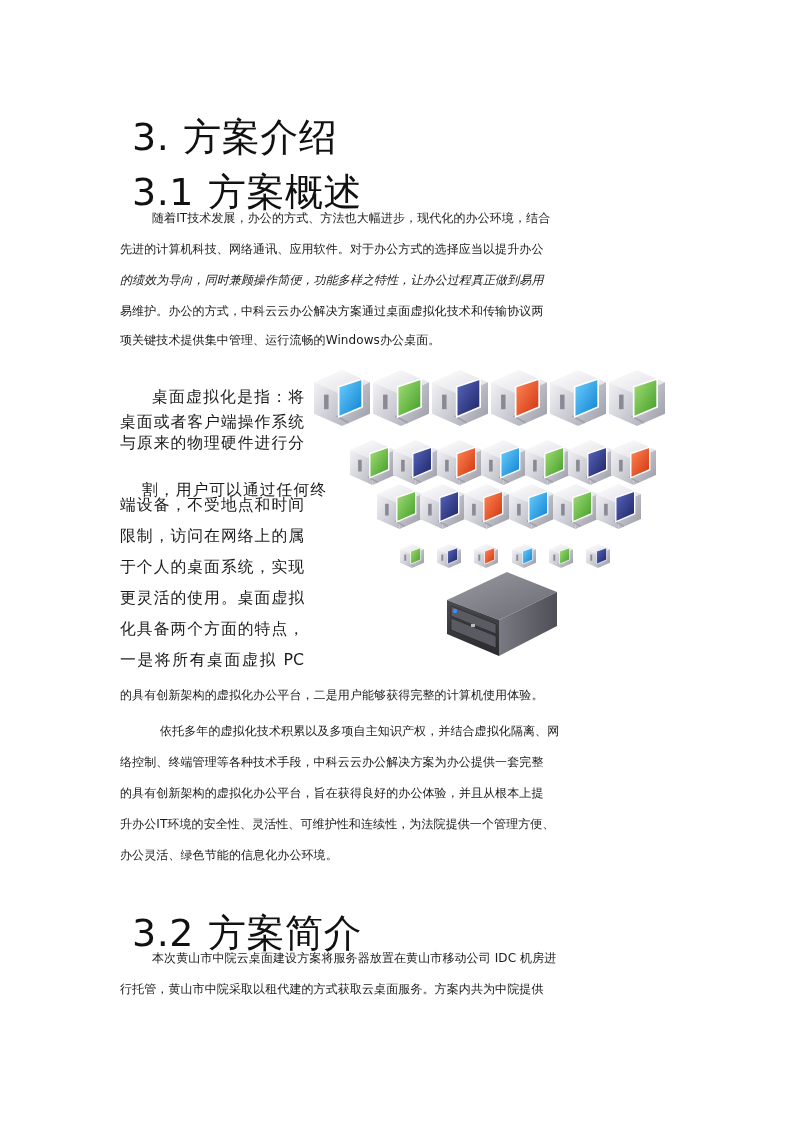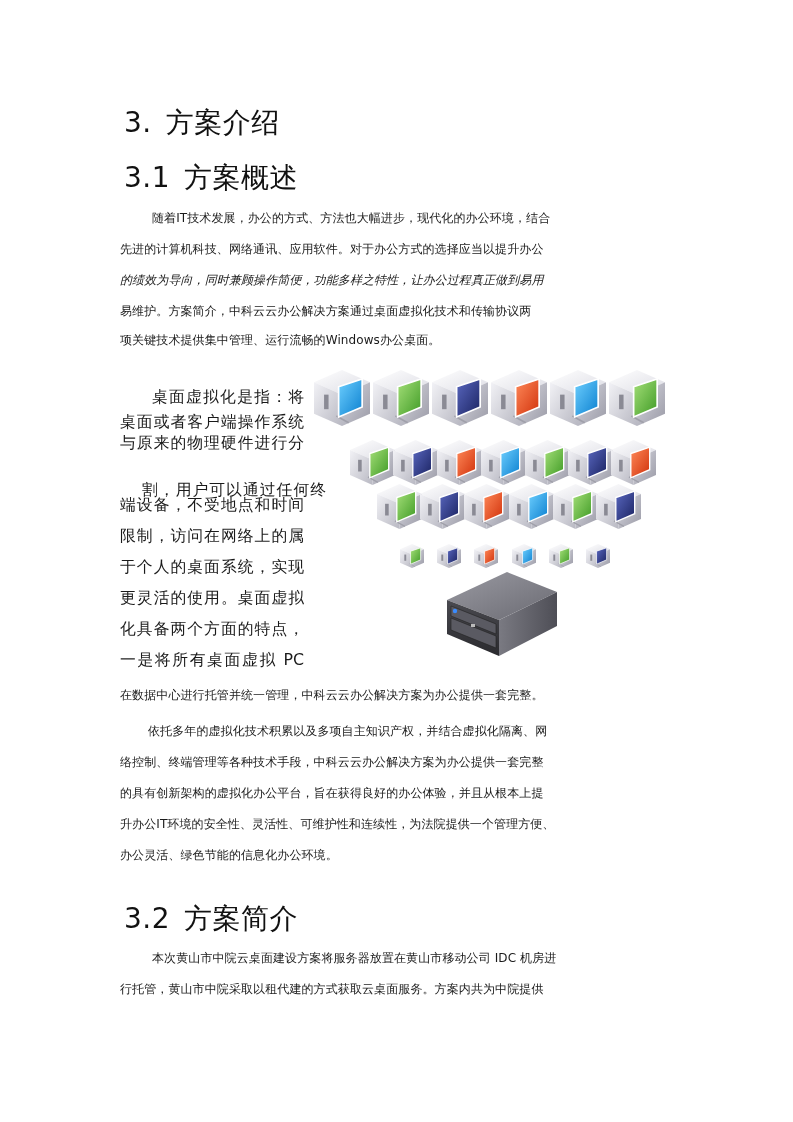--- a/index.html
+++ b/index.html
@@ -1,19 +1,19 @@
 <!DOCTYPE html>
 <html><head>
 <meta charset="utf-8">
 <style>
   html, body { margin: 0; padding: 0; background: #ffffff; }
   body { width: 793px; height: 1122px; position: relative; overflow: hidden;
          font-family: "DejaVu Sans", "Liberation Sans", sans-serif; color: #1a1a1a; }
   .page { position: absolute; left: 120px; top: 0; width: 554px; }
-  .h { position: absolute; left: 0; font-size: 28px; font-weight: normal; margin: 4px;
+  .h { position: absolute; left: 0; font-size: 38px; font-weight: normal; margin: 12px;
        white-space: nowrap; letter-spacing: 0.5px; color: #111; }
   .h .num { margin-right: 14px; }
   .p { position: absolute; left: 0; width: 554px; font-size: 12px; line-height: 31px;
        text-align: justify; margin: 0; letter-spacing: 0.1px; }
   .float-text { position: absolute; left: 0; width: 184px; font-size: 15.8px; line-height: 31px;
                 text-align: justify; text-align-last: justify; margin: 0; }
   .fig { position: absolute; left: 312px; top: 368px; width: 360px; height: 292px; }
 </style>
 </head>
 <body>
@@ -25,40 +25,40 @@
   </h1>
 
   <h2 class="h" style="top:155px;">
     <span class="num">3.1</span><span>方案概述</span>
   </h2>
 
   <div>
     <div class="p" style="top:203px; left:32px; width:522px;">随着IT技术发展，办公的方式、方法也大幅进步，现代化的办公环境，结合</div>
     <div class="p" style="top:234px;">先进的计算机科技、网络通讯、应用软件。对于办公方式的选择应当以提升办公</div>
     <div class="p" style="top:265px;font-style:italic;">的绩效为导向，同时兼顾操作简便，功能多样之特性，让办公过程真正做到易用</div>
-    <div class="p" style="top:296px;">易维护。方案简介，中科云云办公解决方案通过桌面虚拟化技术和传输协议两</div>
+    <div class="p" style="top:296px;">易维护。办公的方式，中科云云办公解决方案通过桌面虚拟化技术和传输协议两</div>
     <div class="p" style="top:325px;">项关键技术提供集中管理、运行流畅的Windows办公桌面。</div>
   </div>
 
   <div>
     <div class="float-text" style="top:381px; left:32px; width:152px;">桌面虚拟化是指：将</div>
     <div class="float-text" style="top:406px;">桌面或者客户端操作系统</div>
     <div class="float-text" style="top:427px;">与原来的物理硬件进行分</div>
     <div class="float-text" style="top:474px;margin-left:22px;">割，用户可以通过任何终</div>
     <div class="float-text" style="top:489px;">端设备，不受地点和时间</div>
     <div class="float-text" style="top:520px;">限制，访问在网络上的属</div>
     <div class="float-text" style="top:551px;">于个人的桌面系统，实现</div>
     <div class="float-text" style="top:582px;">更灵活的使用。桌面虚拟</div>
     <div class="float-text" style="top:613px;">化具备两个方面的特点，</div>
     <div class="float-text" style="top:644px;">一是将所有桌面虚拟 PC</div>
-    <div class="p" style="top:680px;">在数据中心进行托管并统一管理，中科云云办公解决方案为办公提供一套完整。</div>
-  </div>
-
-  <div>
-    <div class="p" style="top:716px; left:28px; width:522px;">依托多年的虚拟化技术积累以及多项自主知识产权，并结合虚拟化隔离、网</div>
+    <div class="p" style="top:680px;">的具有创新架构的虚拟化办公平台，二是用户能够获得完整的计算机使用体验。</div>
+  </div>
+
+  <div>
+    <div class="p" style="top:716px; left:40px; width:522px;">依托多年的虚拟化技术积累以及多项自主知识产权，并结合虚拟化隔离、网</div>
     <div class="p" style="top:747px;">络控制、终端管理等各种技术手段，中科云云办公解决方案为办公提供一套完整</div>
     <div class="p" style="top:778px;">的具有创新架构的虚拟化办公平台，旨在获得良好的办公体验，并且从根本上提</div>
     <div class="p" style="top:809px;">升办公IT环境的安全性、灵活性、可维护性和连续性，为法院提供一个管理方便、</div>
     <div class="p" style="top:840px;">办公灵活、绿色节能的信息化办公环境。</div>
   </div>
 
   <h2 class="h" style="top:896px;">
     <span class="num">3.2</span><span>方案简介</span>
   </h2>
 

